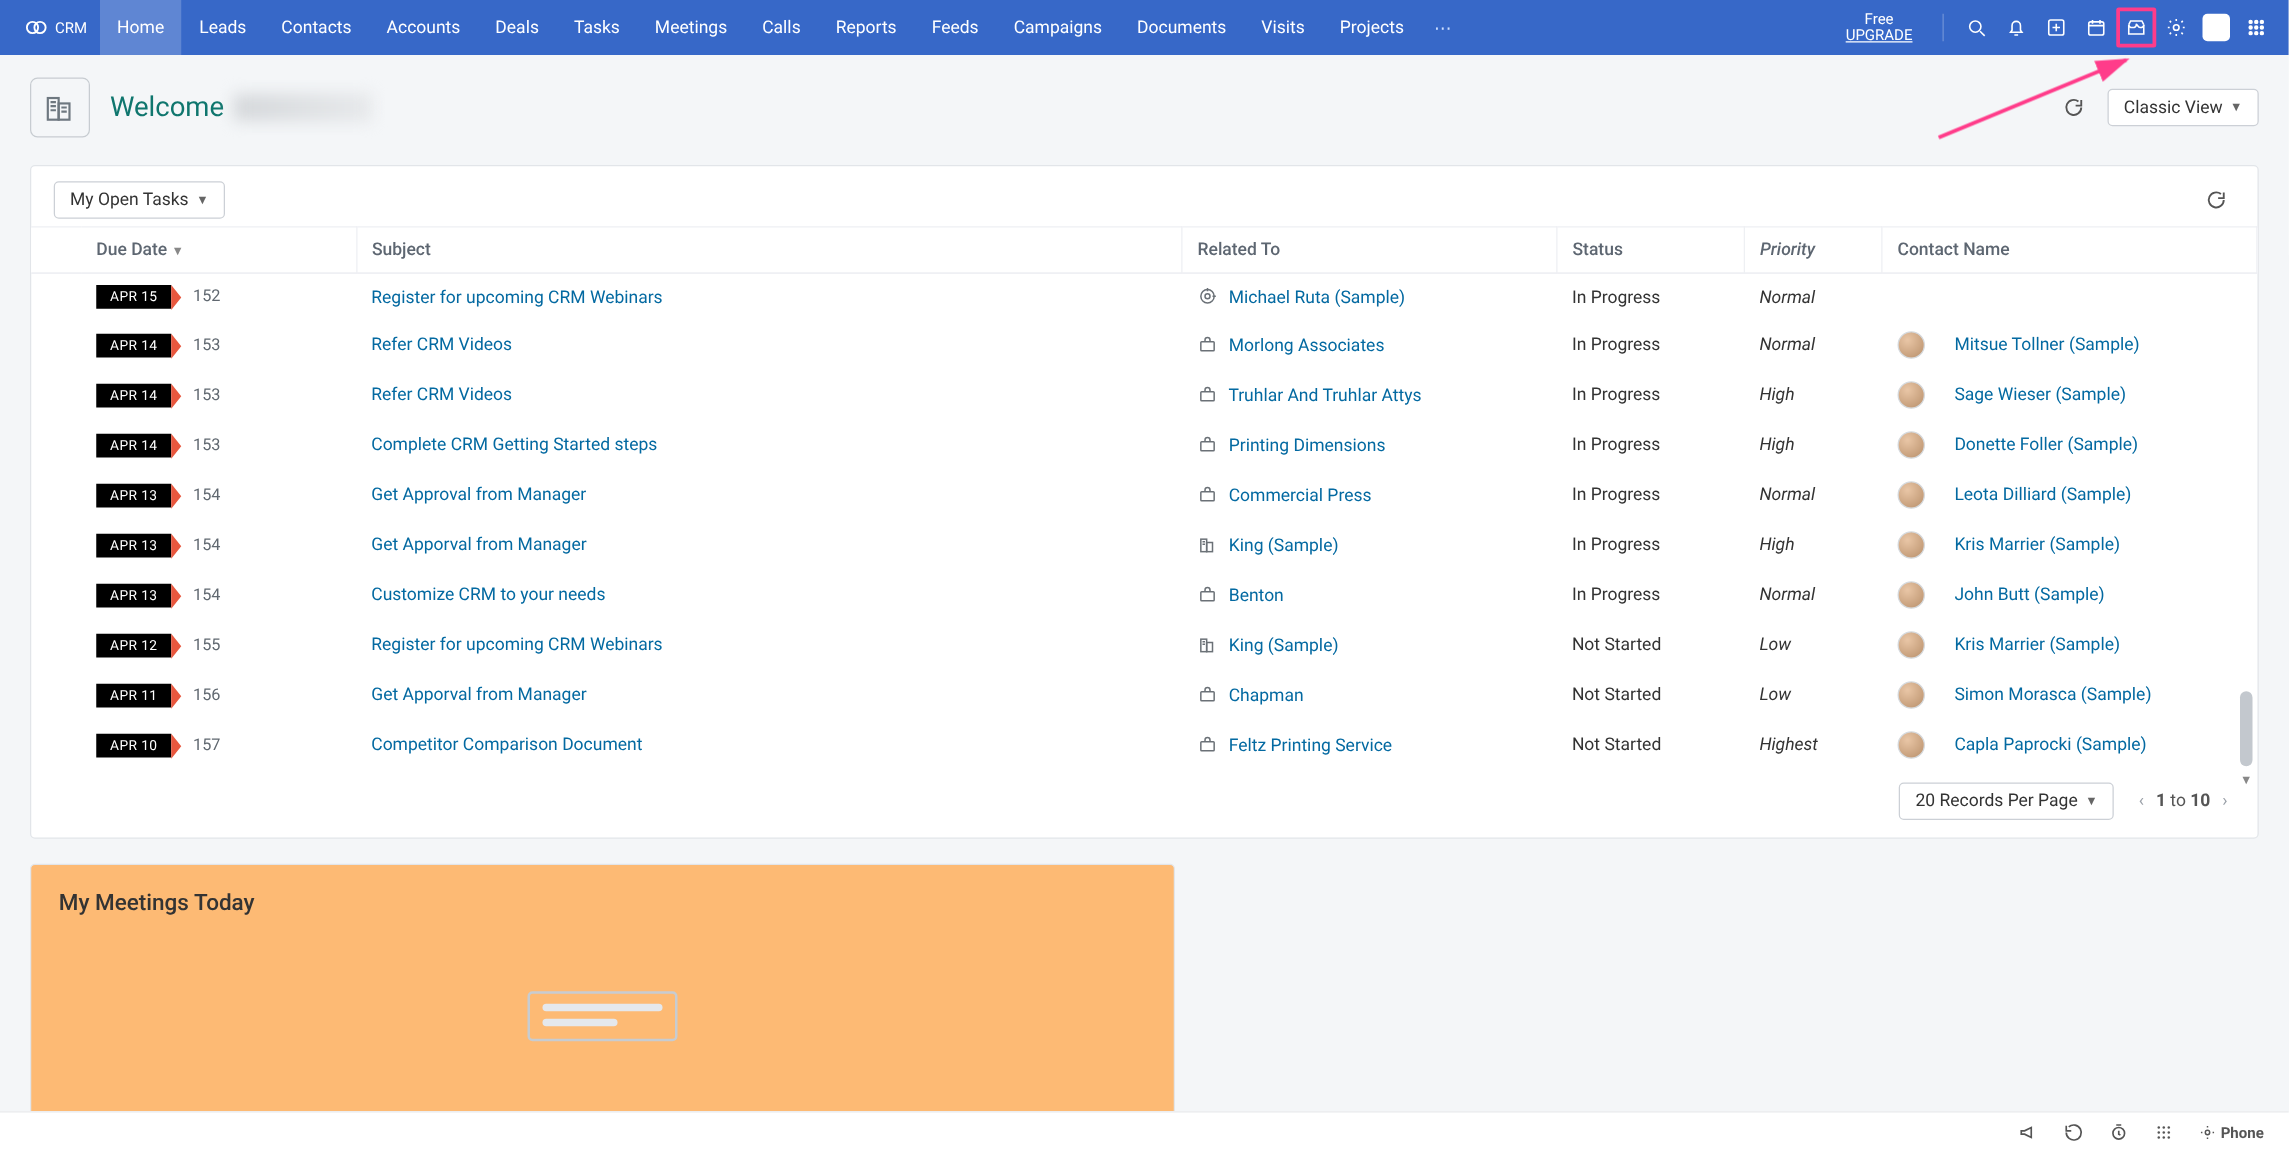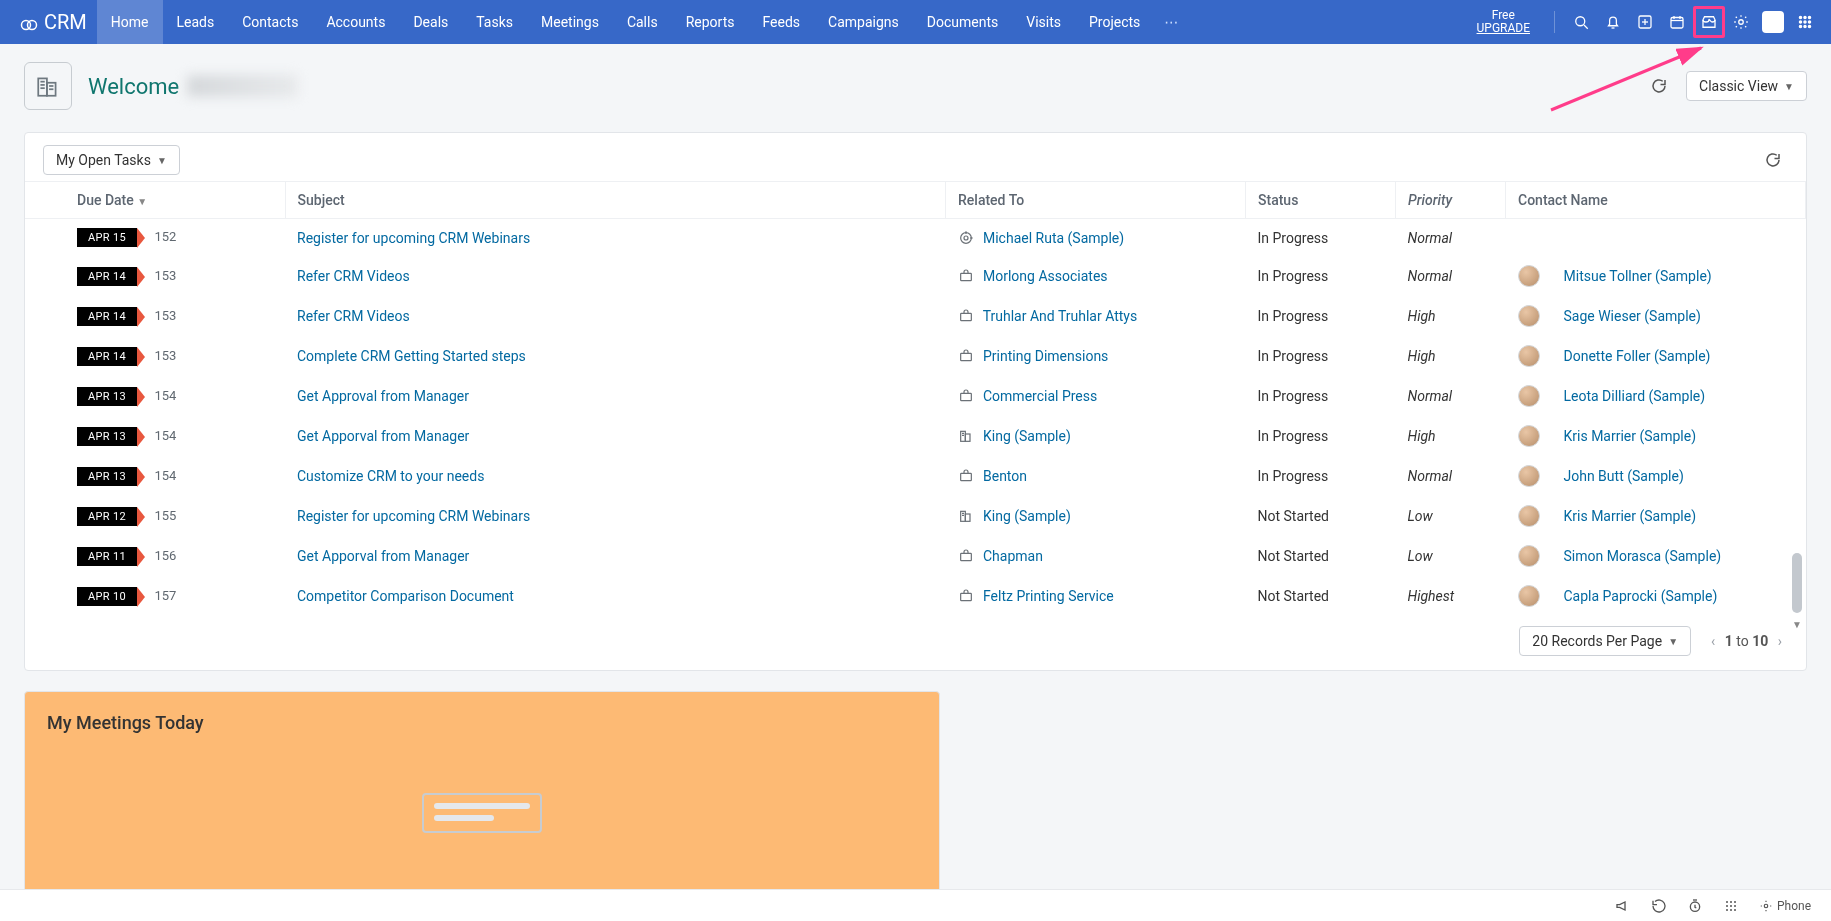--- a/index.html
+++ b/index.html
@@ -15,24 +15,24 @@
 .topbar {
   background: #3768c8;
   height: 44px;
   display: flex;
   align-items: center;
   color: #fff;
   padding: 0 10px;
 }
 .brand {
   display: flex;
-  align-items: flex-end;
+  align-items: center;
   gap: 6px;
   padding: 0 10px;
-  font-size: 20px;
+  font-size: 12px;
 }
 .brand svg { width: 18px; height: 18px; }
 .nav {
   display: flex;
   align-items: center;
   height: 100%;
 }
 .nav-item {
   padding: 0 14px;
   height: 100%;
@@ -188,21 +188,21 @@
   top: 40px;
   right: 100px;
 }
 .annotation svg { overflow: visible; }
 
 
 .osbar {
   position:fixed; bottom:0; left:0; right:0; height:32px;
   background:#fff; border-top:1px solid #e7e9ec;
   display:flex; align-items:center; justify-content:flex-end;
-  gap:20px; padding: 0 20px; color:#555;
+  gap:20px; padding: 0 20px; color:#555;font-weight:bold;
 }
 .osbar .item { display:flex; align-items:center; gap:4px; font-size:12px; cursor:pointer; }
 .col-check { width:40px; }
 .col-due { width:220px; }
 .col-subj { }
 .col-rel { width:300px; }
 .col-stat { width:150px; }
 .col-pri { width:110px;font-style:italic; }
 .col-contact { width:300px; }
 </style>

